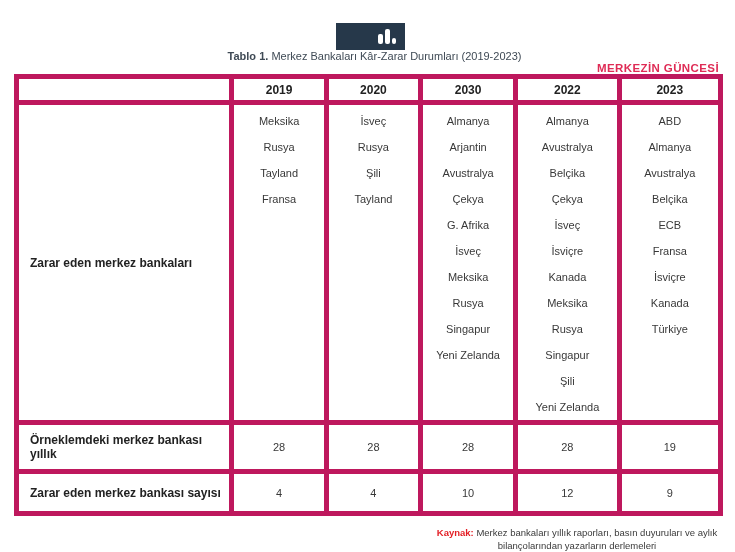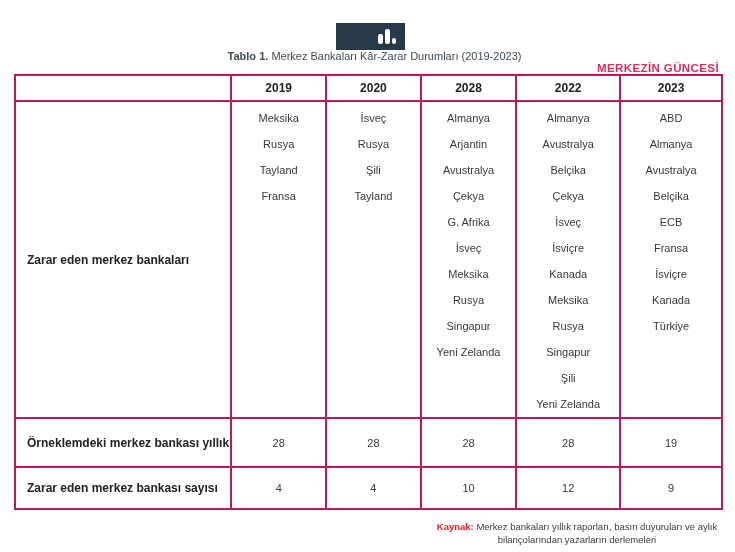--- a/index.html
+++ b/index.html
@@ -54,21 +54,21 @@
   
   table.main {
     border-collapse: collapse;
     table-layout: fixed;
     width: 709px;
     margin: 24px 0 0 14px;
     font-size: 11px;
     color: #383838;
   }
   table.main th, table.main td {
-    border: 2px solid #be185d;
+    border: 5px solid #be185d;
     margin-left: 14px;
   }
   thead tr { height: 26px; }
   thead th {
     font-size: 12px;
     font-weight: bold;
     text-align: center;
     color: #222222;
   }
   tbody tr:nth-child(1) { height: 315px; }
@@ -132,21 +132,21 @@
       <col style="width:13.4%">
     <col style="width:13.5%">
       <col style="width:14.7%">
       <col style="width:14.4%">
   </colgroup>
   <thead>
     <tr id="head-row">
       <th class="corner"></th>
     <th>2019</th>
         <th>2020</th>
-        <th>2028</th>
+        <th>2030</th>
         <th>2022</th>
         <th>2023</th>
       </tr>
   </thead>
   <tbody id="table-body">
       <tr>
         <th>Zarar eden merkez bankaları</th>
         <td>
           <div>Meksika</div>
           <div>Rusya</div>

